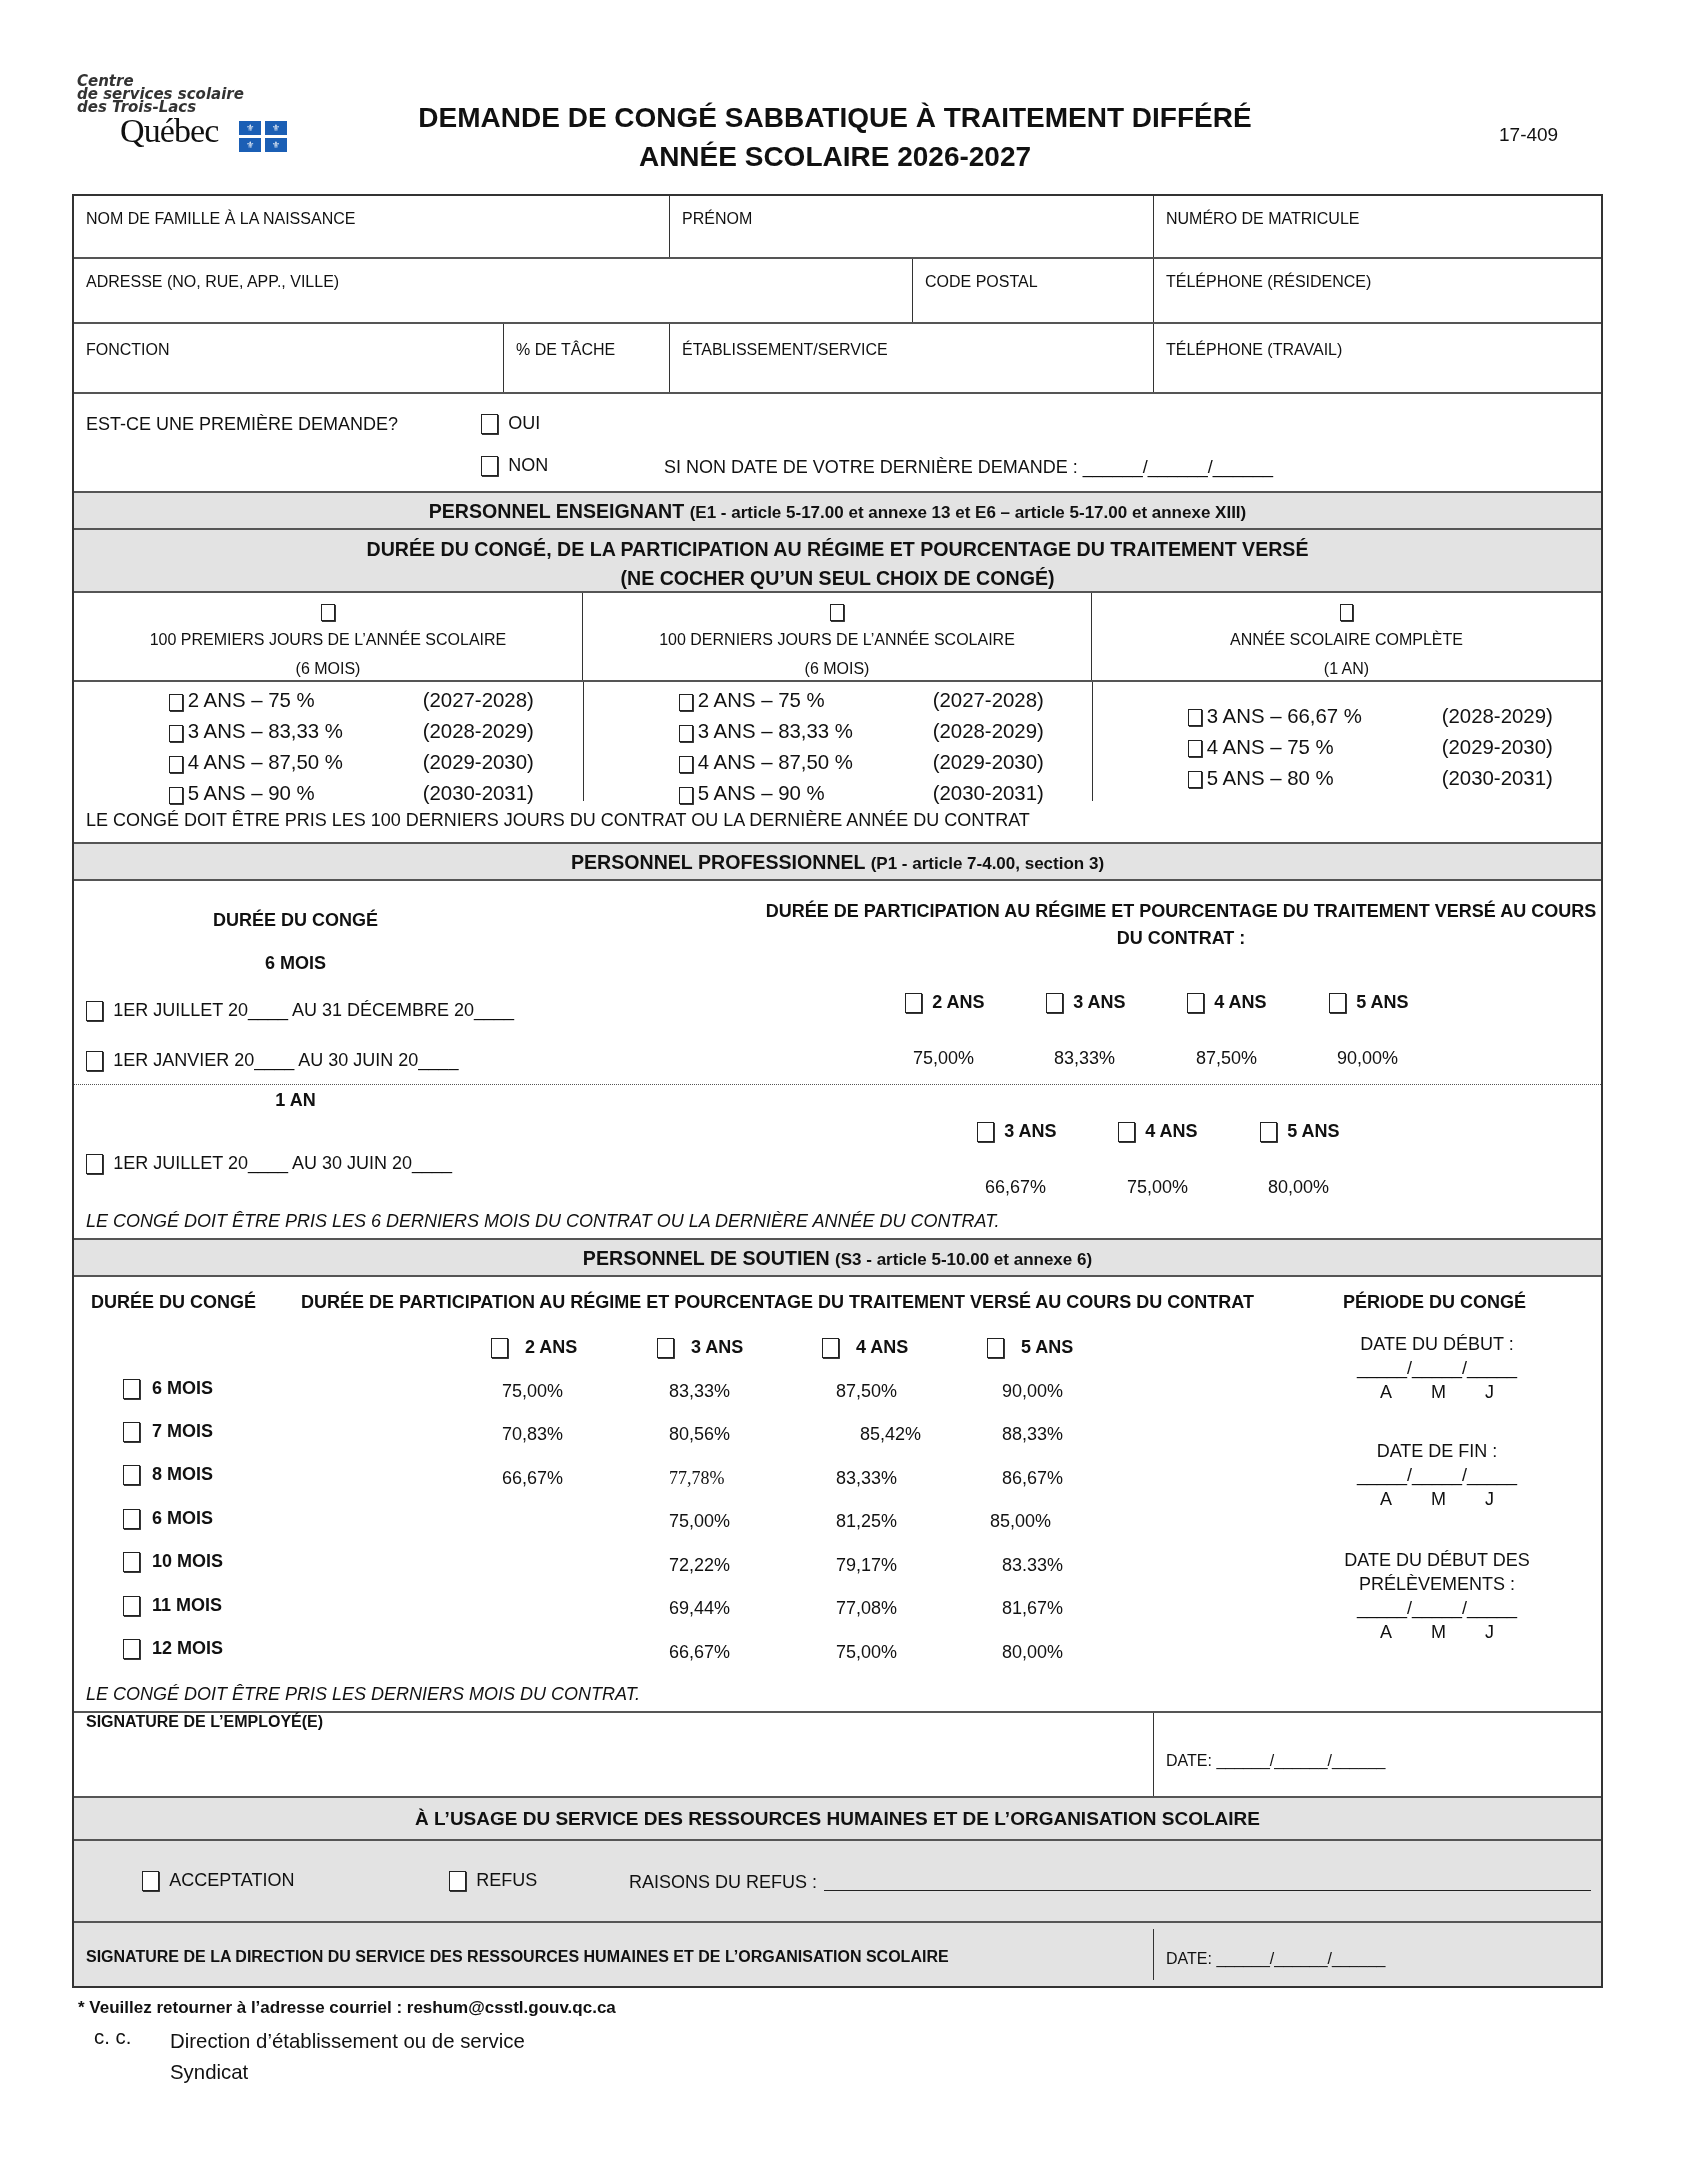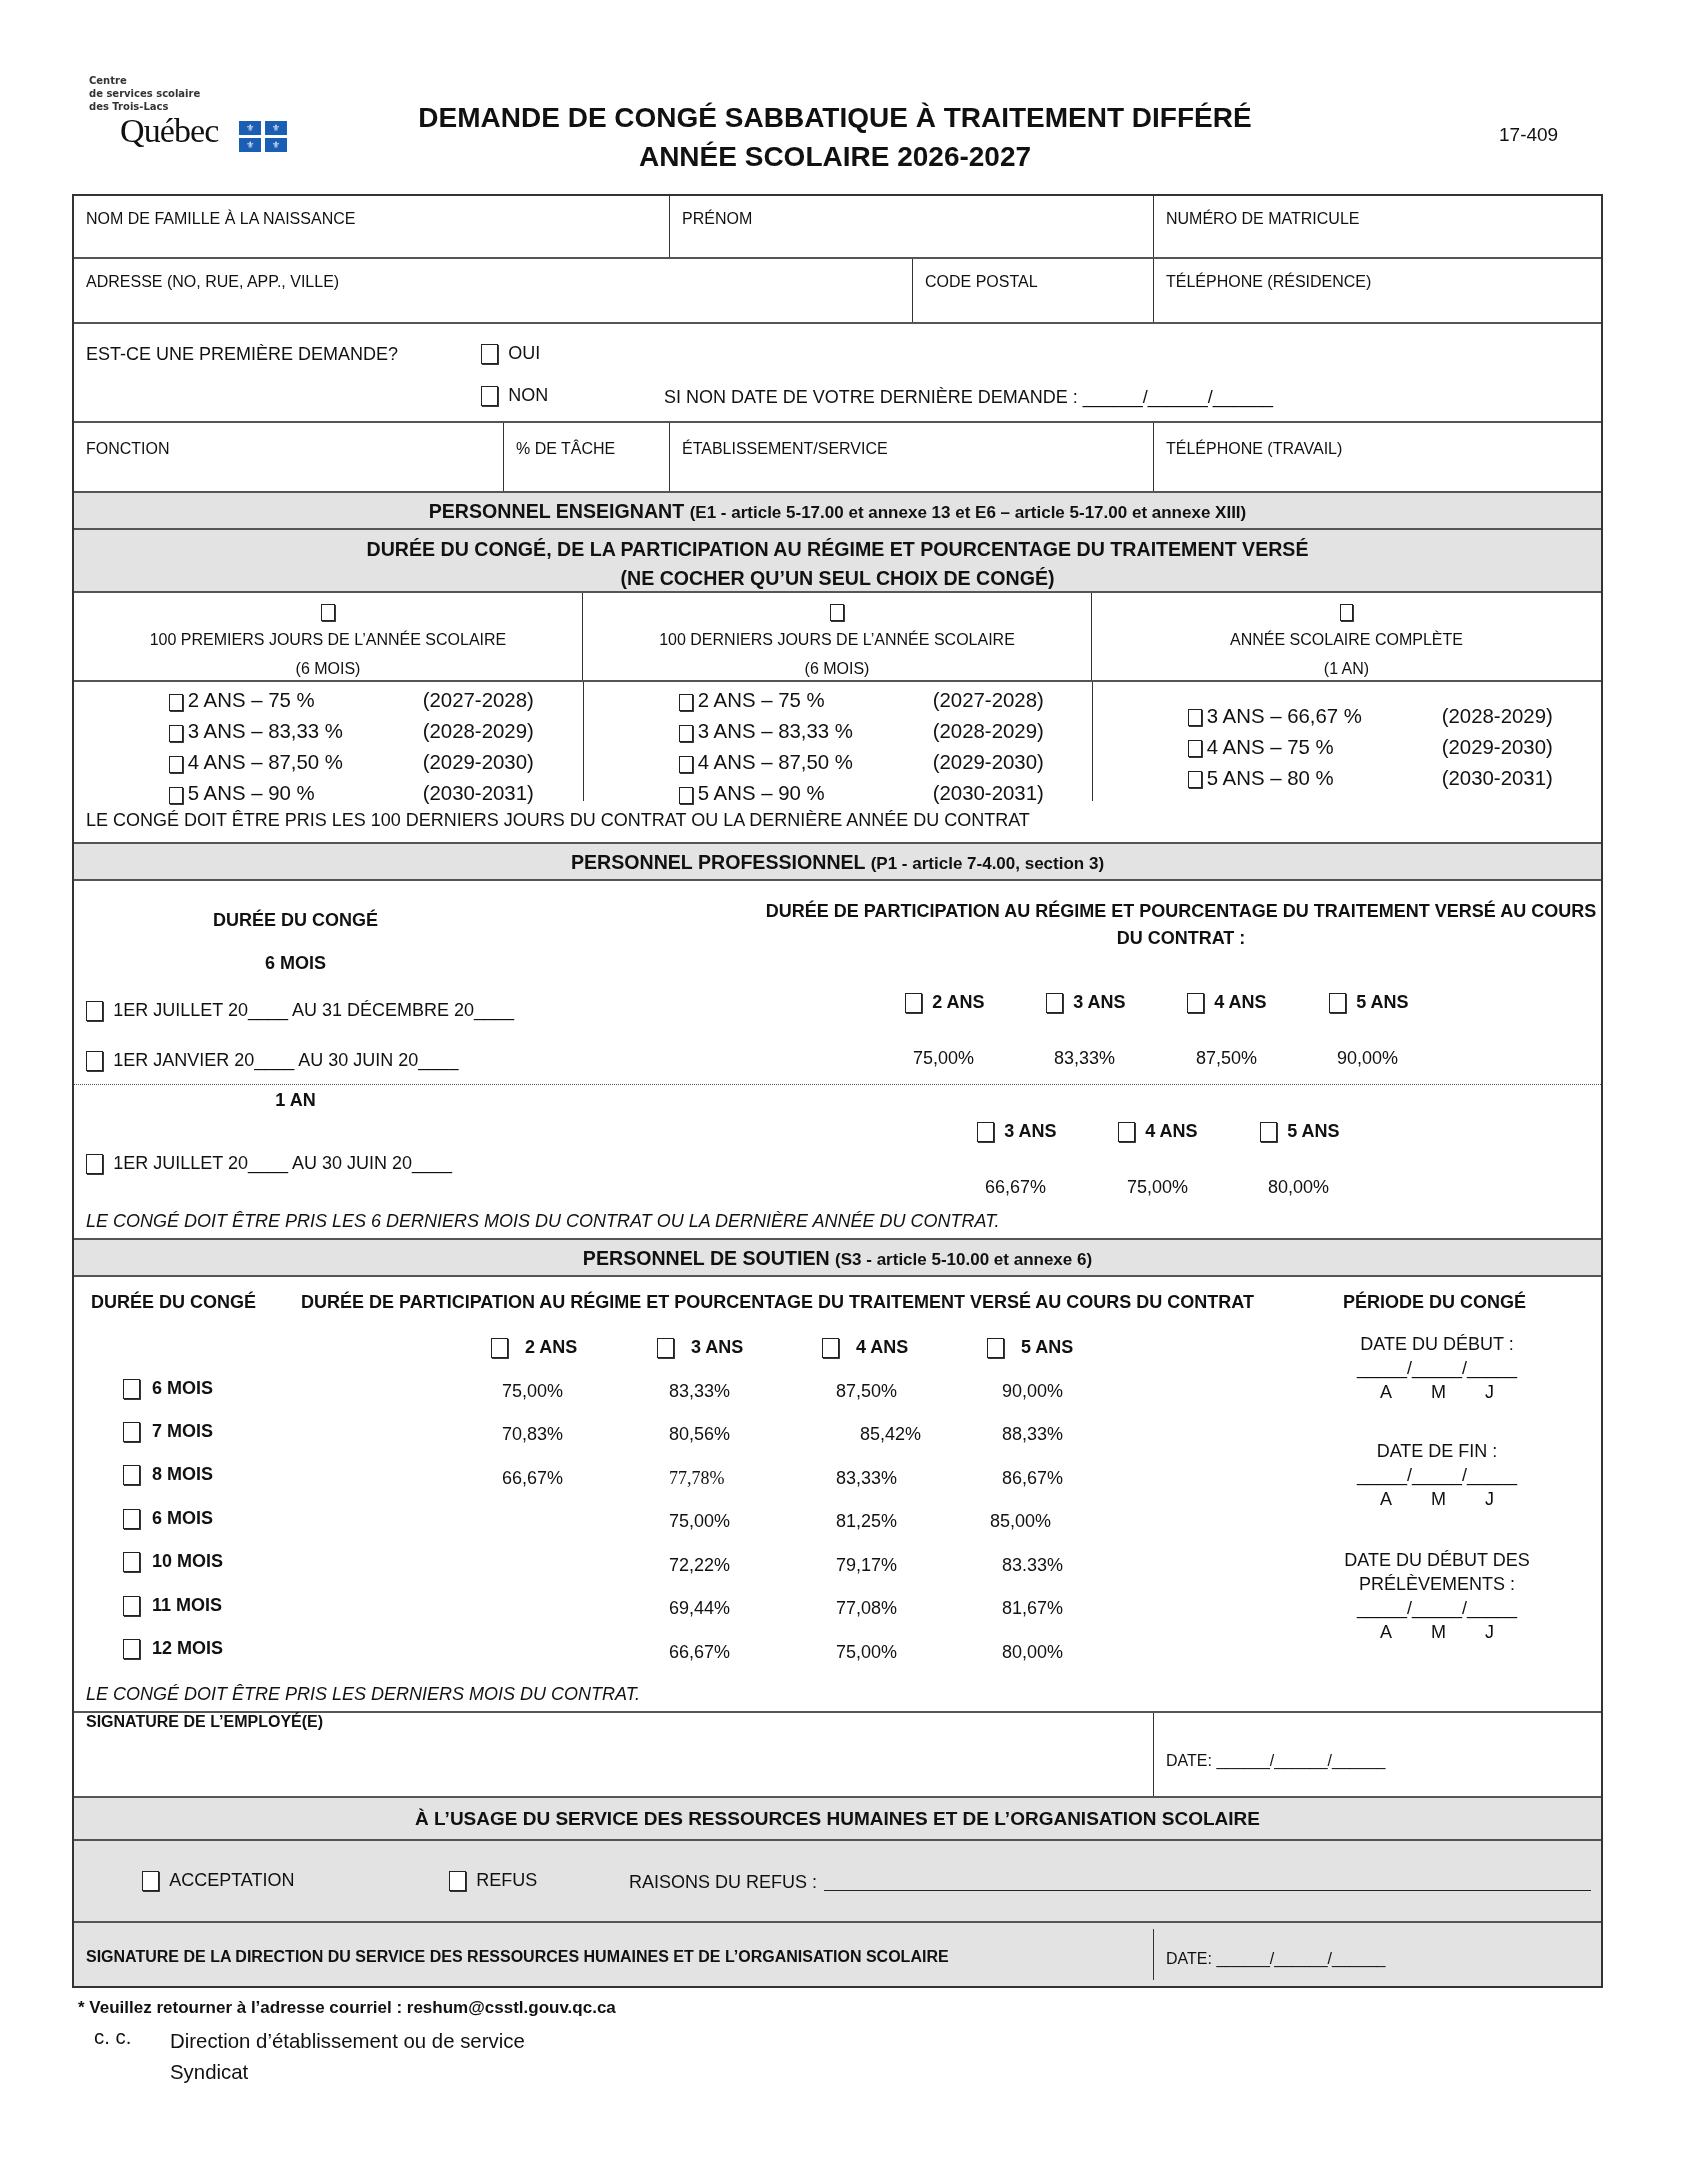--- a/index.html
+++ b/index.html
@@ -1,20 +1,20 @@
 <!DOCTYPE html>
 <html style="font-size:13.6px"><head>
 <meta charset="utf-8">
 <style>
   * { box-sizing: border-box; margin: 0; padding: 0; }
   html, body { width: 1685px; height: 2181px; background: #ffffff; }
   body { font-family: "Liberation Sans", sans-serif; color: #111; position: relative; overflow: hidden; }
 
   .logo { position: absolute; left: 77px; top: 75px; width: 221px; height: 77px; }
-  .logo .org { font-family: "DejaVu Sans", sans-serif; font-weight: bold; font-size: 10px; line-height: 12.8px; color: #333; margin-left: 12px; }
+  .logo .org { font-family: "DejaVu Sans", sans-serif; font-style: italic; font-weight: bold; font-size: 15px; line-height: 12.8px; color: #333; }
   .logo .quebec { position: absolute; left: 43px; top: 37px; font-family: "Liberation Serif", serif; font-size: 34px; color: #111; letter-spacing: -0.9px; }
   .logo .flag { position: absolute; left: 162px; top: 46px; width: 48px; height: 31px; display: grid; grid-template-columns: 1fr 1fr; grid-template-rows: 1fr 1fr; gap: 3.4px; }
   .logo .flag span { background: #1b5fb5; color: #fff; font-size: 9.4px; text-align: center; line-height: 13.6px; }
 
   .title { position: absolute; left: 392px; top: 98px; width: 886px; text-align: center; font-weight: bold; font-size: 28px; line-height: 39px; }
   .form-code { position: absolute; left: 1499px; top: 124px; font-size: 19px; }
 
   .form { position: absolute; left: 72px; top: 194px; width: 1531px; border: 2.6px double #333; }
   .row { display: flex; border-bottom: 2.6px double #555; position: relative; }
   .row:last-child { border-bottom: none; align-items: center; }
@@ -60,32 +60,32 @@
     <div class="cell" style="width:484px"><span>PRÉNOM</span></div>
     <div class="cell" style="flex:1"><span>NUMÉRO DE MATRICULE</span></div>
   </div>
 
   <div class="row" style="height:65px">
     <div class="cell" style="width:839px"><span>ADRESSE (NO, RUE, APP., VILLE)</span></div>
     <div class="cell" style="width:241px"><span>CODE POSTAL</span></div>
     <div class="cell" style="flex:1"><span>TÉLÉPHONE (RÉSIDENCE)</span></div>
   </div>
 
+  <div class="row" style="height:70px">
+    <div class="cell" style="width:430px;padding-top:17px"><span>FONCTION</span></div>
+    <div class="cell" style="width:166px;padding-top:17px"><span>% DE TÂCHE</span></div>
+    <div class="cell" style="width:484px;padding-top:17px"><span>ÉTABLISSEMENT/SERVICE</span></div>
+    <div class="cell" style="flex:1;padding-top:17px"><span>TÉLÉPHONE (TRAVAIL)</span></div>
+  </div>
+
   <div class="row" style="height:99px;font-size:18px">
     <span class="abs" style="left:12px;top:20.4px">EST-CE UNE PREMIÈRE DEMANDE?</span>
     <span class="abs" style="left:407px;top:19px"><span class="cb"></span><span>OUI</span></span>
     <span class="abs" style="left:407px;top:61px"><span class="cb"></span><span>NON</span></span>
     <span class="abs" style="left:590px;top:63px"><span>SI NON DATE DE VOTRE DERNIÈRE DEMANDE :</span> <span>______/______/______</span></span>
-  </div>
-
-  <div class="row" style="height:70px">
-    <div class="cell" style="width:430px;padding-top:17px"><span>FONCTION</span></div>
-    <div class="cell" style="width:166px;padding-top:17px"><span>% DE TÂCHE</span></div>
-    <div class="cell" style="width:484px;padding-top:17px"><span>ÉTABLISSEMENT/SERVICE</span></div>
-    <div class="cell" style="flex:1;padding-top:17px"><span>TÉLÉPHONE (TRAVAIL)</span></div>
   </div>
 
   <div class="row grey hdr" style="height:37px">
     <div style="width:100%;padding-top:1.7px"><span>PERSONNEL ENSEIGNANT</span> <span class="small">(E1 - article 5-17.00 et annexe 13 et E6 – article 5-17.00 et annexe XIII)</span></div>
   </div>
   <div class="row grey hdr" style="height:63px;line-height:29px">
     <div style="width:100%">
       <div>DURÉE DU CONGÉ, DE LA PARTICIPATION AU RÉGIME ET POURCENTAGE DU TRAITEMENT VERSÉ</div>
       <div>(NE COCHER QU’UN SEUL CHOIX DE CONGÉ)</div>
     </div>

